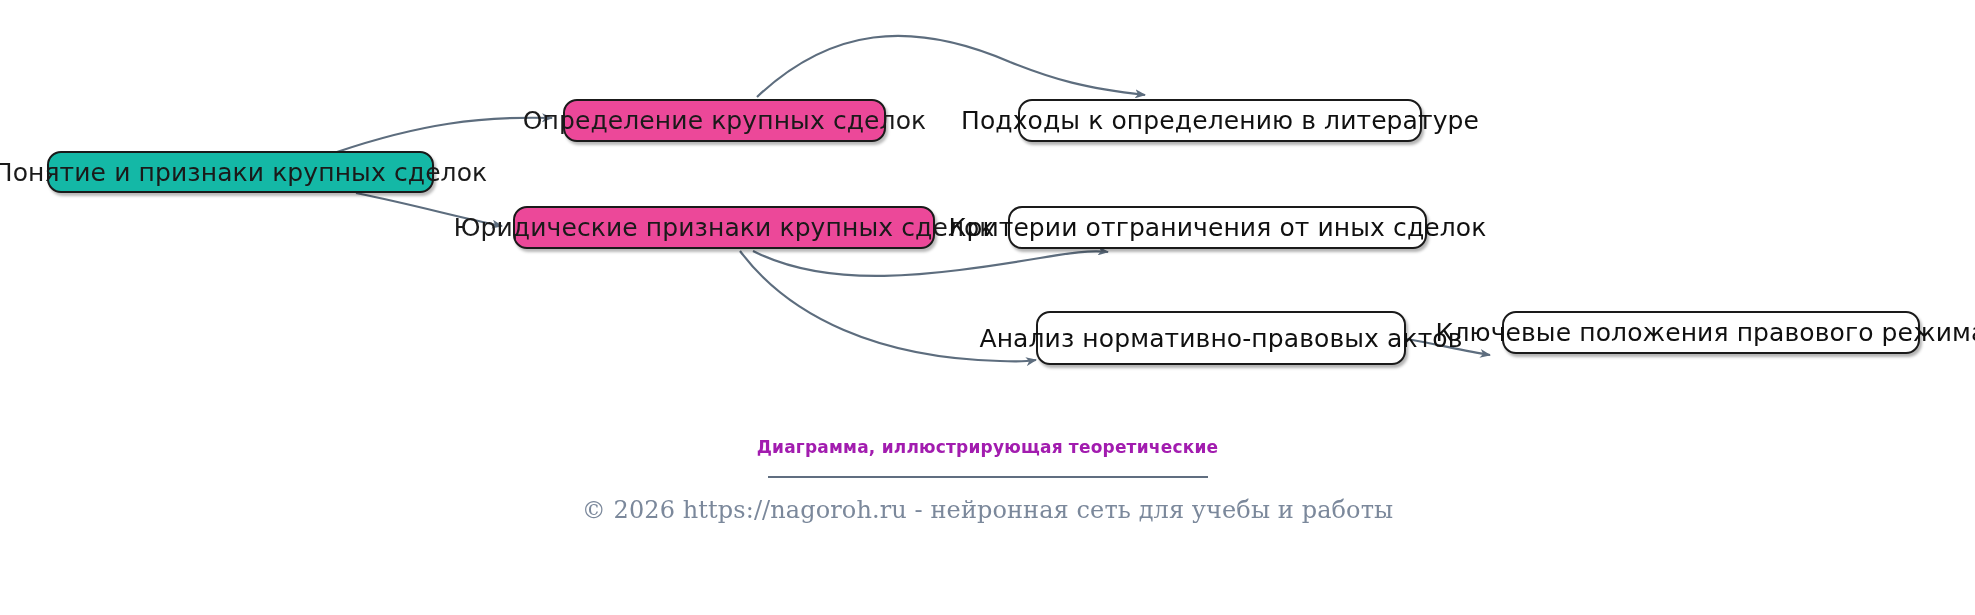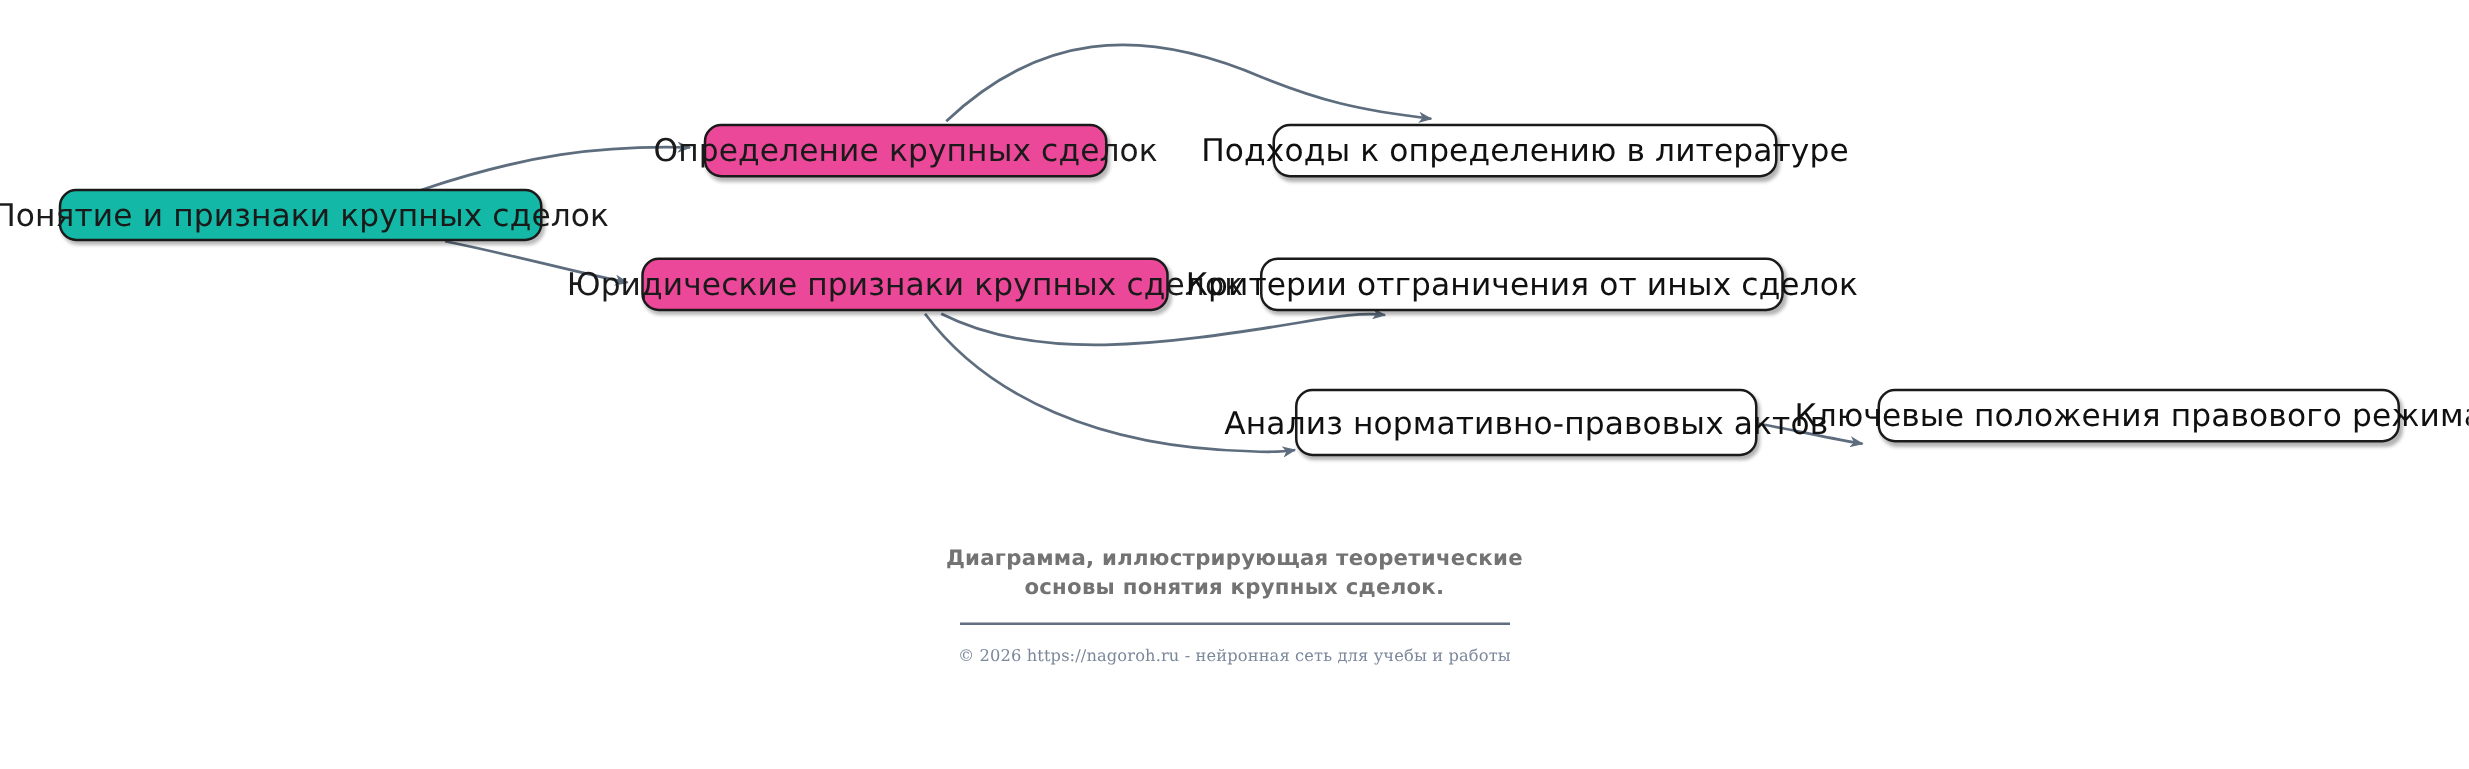--- a/index.html
+++ b/index.html
@@ -84,36 +84,36 @@
   .caption-block {
     position: absolute;
     left: 0;
     top: 436px;
     width: 1975px;
     text-align: center;
   }
   .caption-title {
     font-size: 17px;
     font-weight: bold;
-    color: #737373;
+    color: #a21caf;
     line-height: 1.33;
     letter-spacing: 0.2px;
     margin: 0 auto;
     width: 470px;
   }
   .caption-rule {
     width: 440px;
     height: 0;
     margin: 17px auto 0 auto;
     border-top: 2px solid #606e80;
   }
   .footer-line {
     margin-top: 18px;
     font-family: "DejaVu Serif", "Liberation Serif", serif;
-    font-size: 13px;
+    font-size: 24px;
     color: #7b889b;
     letter-spacing: 0.1px;
   }
 </style>
 </head>
 <body>
 
 <div id="diagram-canvas">
 
   <svg class="edges-layer" viewBox="0 0 1975 615" width="1975" height="615" xmlns="http://www.w3.org/2000/svg">
@@ -160,19 +160,18 @@
     <span class="node-label">Анализ нормативно-правовых актов</span>
   </div>
 
   <div class="node leaf" id="node-provisions">
     <span class="node-label">Ключевые положения правового режима</span>
   </div>
 
   <div class="caption-block">
     <div class="caption-title">
       <span>Диаграмма, иллюстрирующая теоретические</span><br>
-      <span>основы понятия крупных сделок.</span>
     </div>
     <div class="caption-rule"></div>
     <div class="footer-line">© 2026 https://nagoroh.ru - нейронная сеть для учебы и работы</div>
   </div>
 
 </div>
 
 </body></html>

